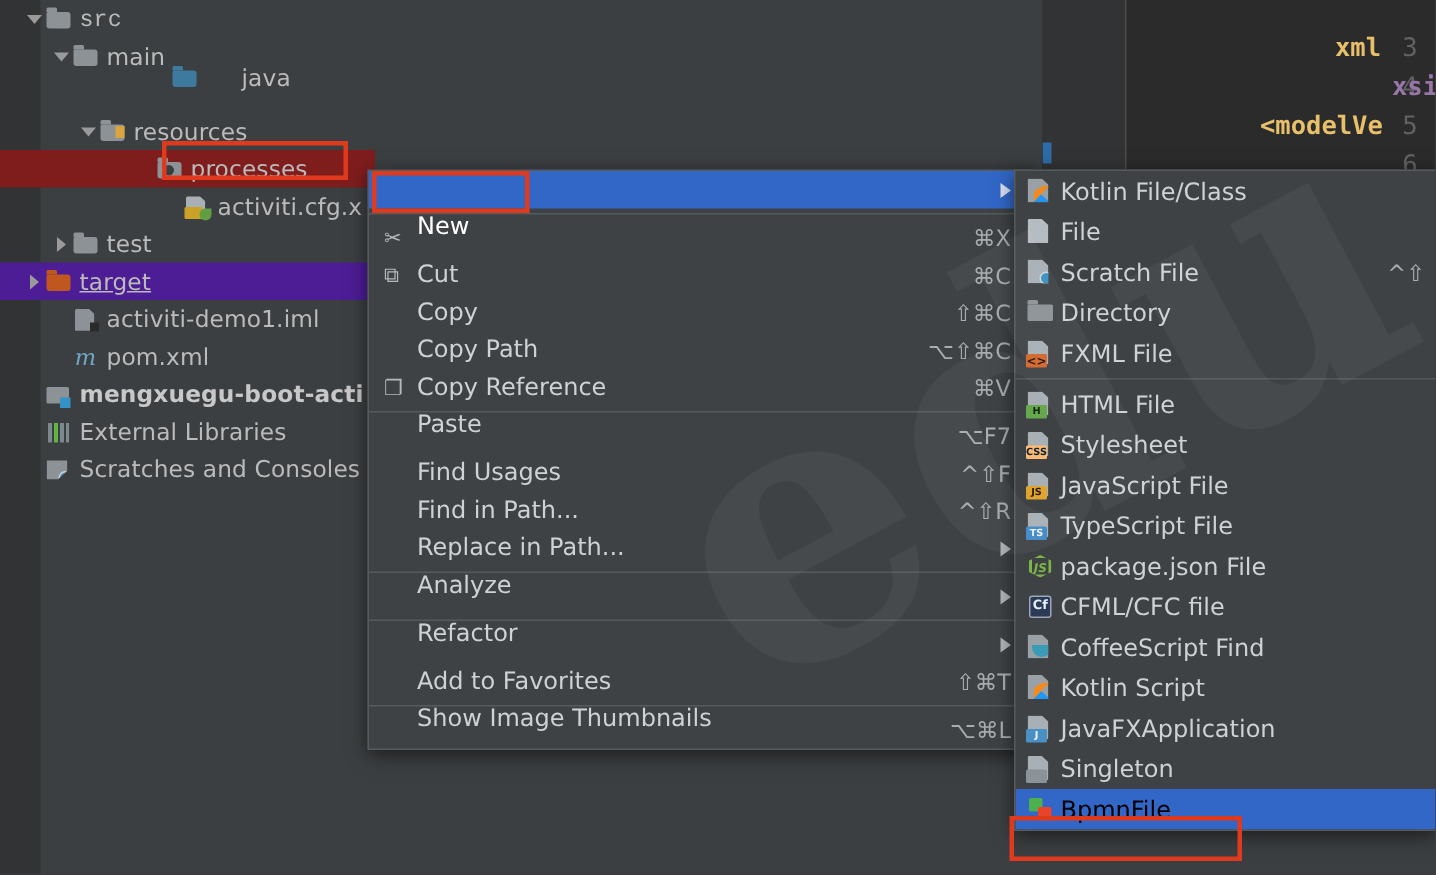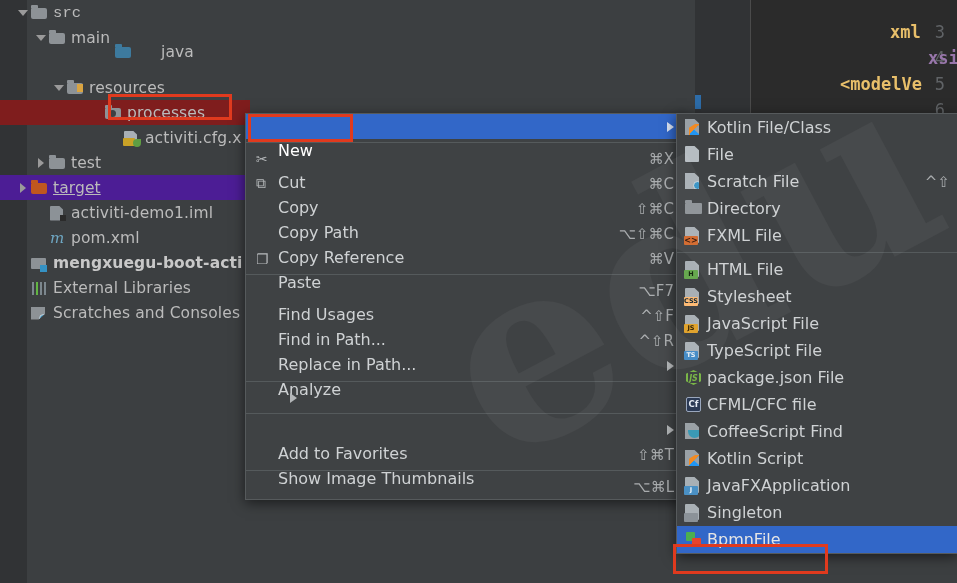--- a/index.html
+++ b/index.html
@@ -316,21 +316,21 @@
   .sub-item {
     position: relative;
     height: 27px;
     display: flex;
     align-items: center;
     padding: 0 8px 0 6px;
     font-size: 16px;
     color: #cfd2d4;
     white-space: nowrap;
   }
-  .sub-item.hi { background: #3267c8; color: #e5e5e5; }
+  .sub-item.hi { background: #3267c8; color: #000000; }
   .sub-item .s-ico {
     width: 24px;
     flex: 0 0 24px;
     height: 19px;
     position: relative;
   }
   .sub-item .s-label { flex: 1 1 auto; }
   .sub-item .s-acc {
     color: #a9acae;
     font-size: 15px;
@@ -659,20 +659,21 @@
         <span class="mi-acc">^⇧R</span>
       </div>
       <div class="menu-item">
         <span class="mi-ico"></span>
         <span class="mi-label">Analyze</span>
         <span class="mi-arrow"></span>
       </div>
       <div class="menu-sep"></div>
       <div class="menu-item">
         <span class="mi-ico"></span>
+        <span class="mi-label">Refactor</span>
         <span class="mi-arrow"></span>
       </div>
       <div class="menu-sep"></div>
       <div class="menu-item">
         <span class="mi-ico"></span>
         <span class="mi-label">Add to Favorites</span>
         <span class="mi-arrow"></span>
       </div>
       <div class="menu-item">
         <span class="mi-ico"></span>

